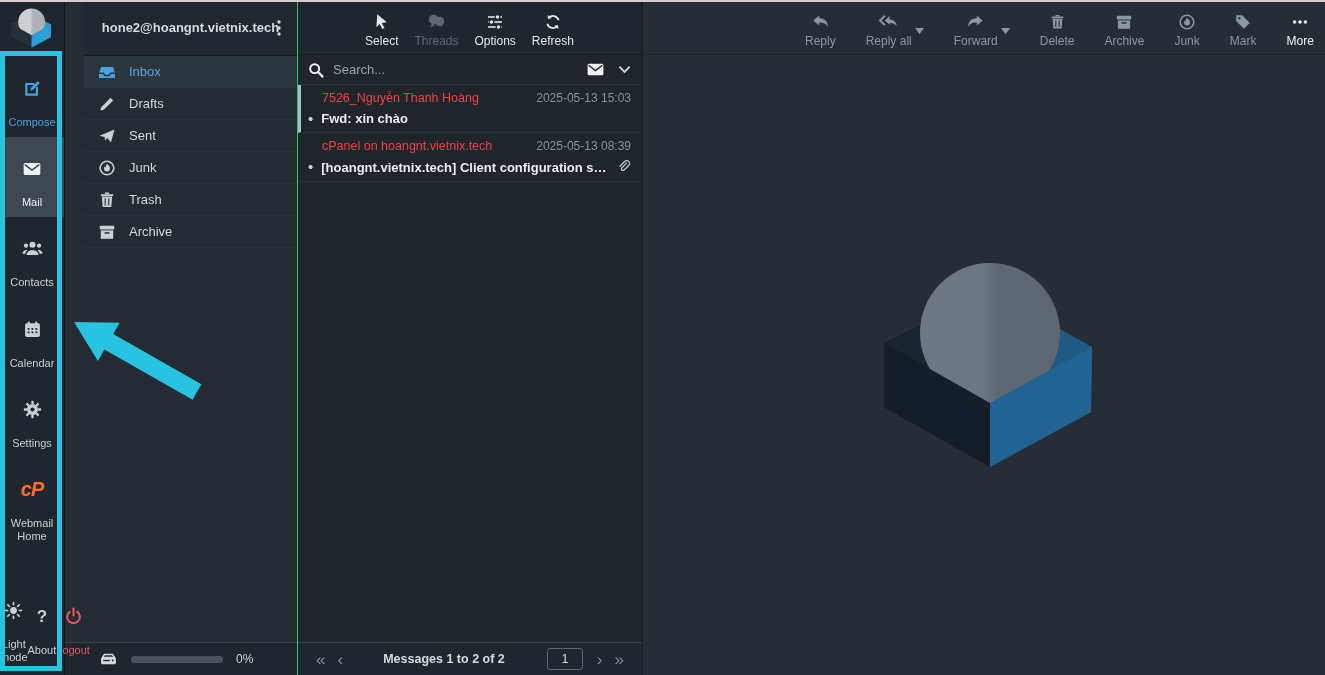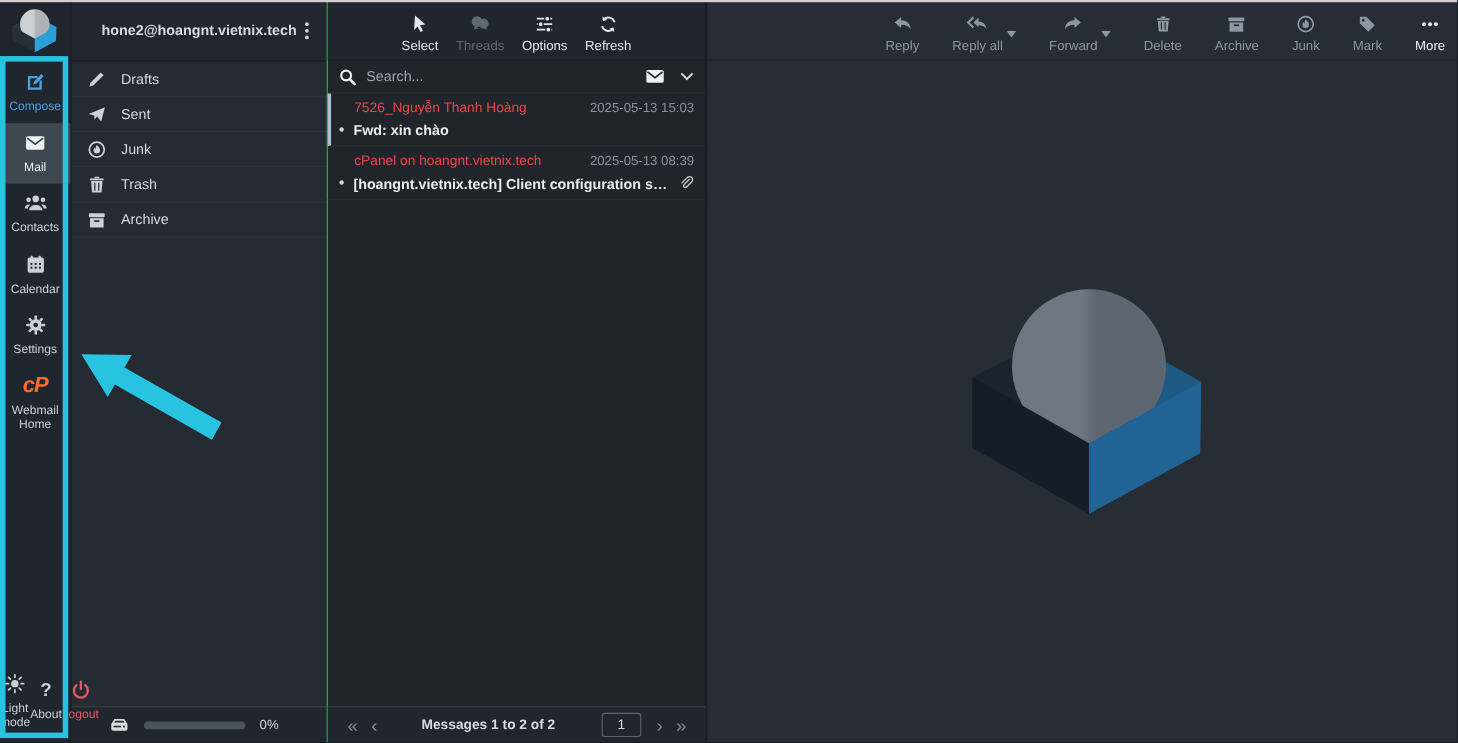--- a/index.html
+++ b/index.html
@@ -5,34 +5,34 @@
   html,body{margin:0;padding:0;background:#10151a;}
   .app{position:relative;width:1325px;height:675px;overflow:hidden;
        font-family:"Liberation Sans",sans-serif;background:#262d34;color:#d4d9de;
        -webkit-font-smoothing:antialiased;}
   .top-edge{position:absolute;left:0;top:0;width:100%;height:2px;background:#d7cbcf;z-index:60;}
 
   
   .taskbar{position:absolute;left:0;top:0;width:64px;height:675px;background:#20262d;z-index:5;}
   .logo-box{height:55px;display:flex;align-items:center;justify-content:center;background:#1f252c;}
   .task-items{display:flex;flex-direction:column;align-items:center;margin-top:2px;}
-  .task-item{width:64px;padding:7px 0 8px;display:flex;flex-direction:column;align-items:center;gap:6px;
+  .task-item{width:64px;padding:21px 0 8px;display:flex;flex-direction:column;align-items:center;gap:17px;
              color:#c9d0d6;font-size:11px;cursor:pointer;text-align:center;line-height:1.2;}
   .task-item .ticon{width:21px;height:21px;display:flex;align-items:center;justify-content:center;}
   .task-item.compose{color:#4aa3df;}
   .task-item.active{background:#3f4851;color:#eef1f4;}
   .task-item.logout{color:#e45864;}
   .task-bottom{position:absolute;left:0;bottom:3px;width:64px;display:flex;flex-direction:row;align-items:center;}
   .cp-logo{font-weight:bold;font-style:italic;font-size:20px;color:#ff6c2c;letter-spacing:-1px;}
   .qmark{font-weight:bold;font-size:17px;}
   .wm-label{width:58px;}
 
   
   .folder-col{position:absolute;left:64px;top:0;width:233px;height:675px;background:#242b32;
-              border-left:1px solid #12171c;box-sizing:border-box;z-index:4;}
+              border-left:1px solid #12171c;box-sizing:border-box;z-index:4;padding-left:19px;}
   .account-bar{height:55px;background:#21272e;border-bottom:1px solid #161b20;display:flex;
                align-items:center;justify-content:center;position:relative;}
   .account-email{font-size:13px;font-weight:bold;color:#d7dbdf;}
   .kebab{position:absolute;right:8px;top:50%;transform:translateY(-50%);width:20px;height:24px;
          display:flex;align-items:center;justify-content:center;color:#cfd4d9;cursor:pointer;}
   .folder-row{height:31px;display:flex;align-items:center;padding-left:14px;gap:13px;
               border-bottom:1px solid #2b333b;font-size:13px;color:#d2d8dd;cursor:pointer;}
   .folder-row .ficon{width:18px;height:18px;color:#c9d0d6;display:flex;align-items:center;}
   .folder-row.selected{background:#2c343d;color:#57a8e2;}
   .folder-row.selected .ficon{color:#4aa3df;}
@@ -231,20 +231,29 @@
       <span class="account-email">hone2@hoangnt.vietnix.tech</span>
       <span class="kebab">
         <svg width="4" height="16" viewBox="0 0 4 16" fill="currentColor">
           <circle cx="2" cy="2" r="1.7"></circle>
             <circle cx="2" cy="8" r="1.7"></circle>
             <circle cx="2" cy="14" r="1.7"></circle>
         </svg>
         </span>
     </div>
 
+    <div class="folder-row selected">
+      <span class="ficon">
+        <svg width="18" height="18" viewBox="0 0 18 18">
+          <path d="M3 4h12l2 6.2V15H1v-4.8Z" fill="currentColor"></path>
+          <path d="M1 10.3h4.4l1.4 2.2h4.4l1.4-2.2H17" stroke="#2c343d" stroke-width="1.4" fill="none"></path>
+        </svg>
+        </span>
+      <span>Inbox</span>
+    </div>
     <div class="folder-row">
       <span class="ficon">
         <svg width="18" height="18" viewBox="0 0 18 18" fill="currentColor">
           <path d="M2.4 15.6l.8-3.4L12.6 2.8l2.6 2.6L5.8 14.8Z"></path>
         </svg>
         </span>
       <span>Drafts</span>
     </div>
     <div class="folder-row">
       <span class="ficon">

